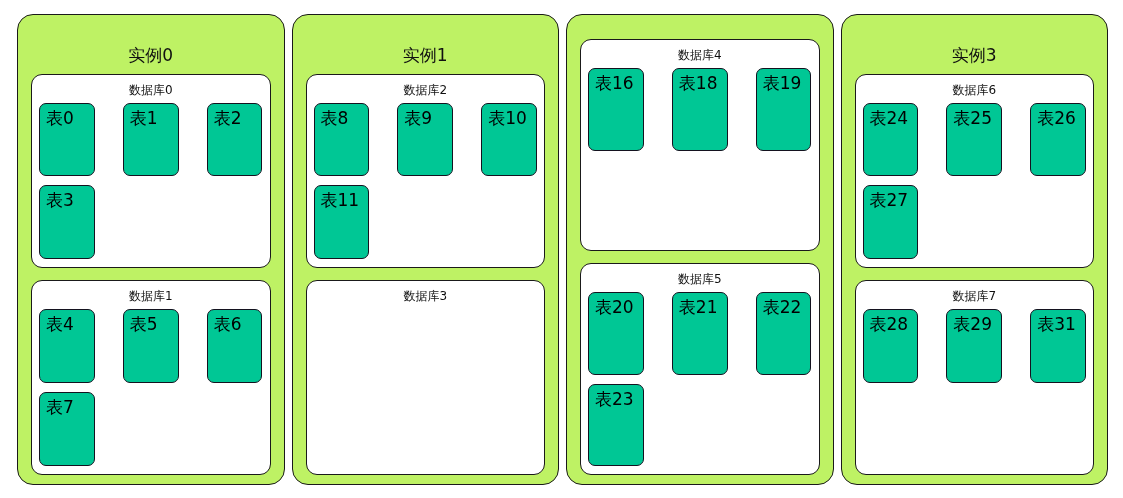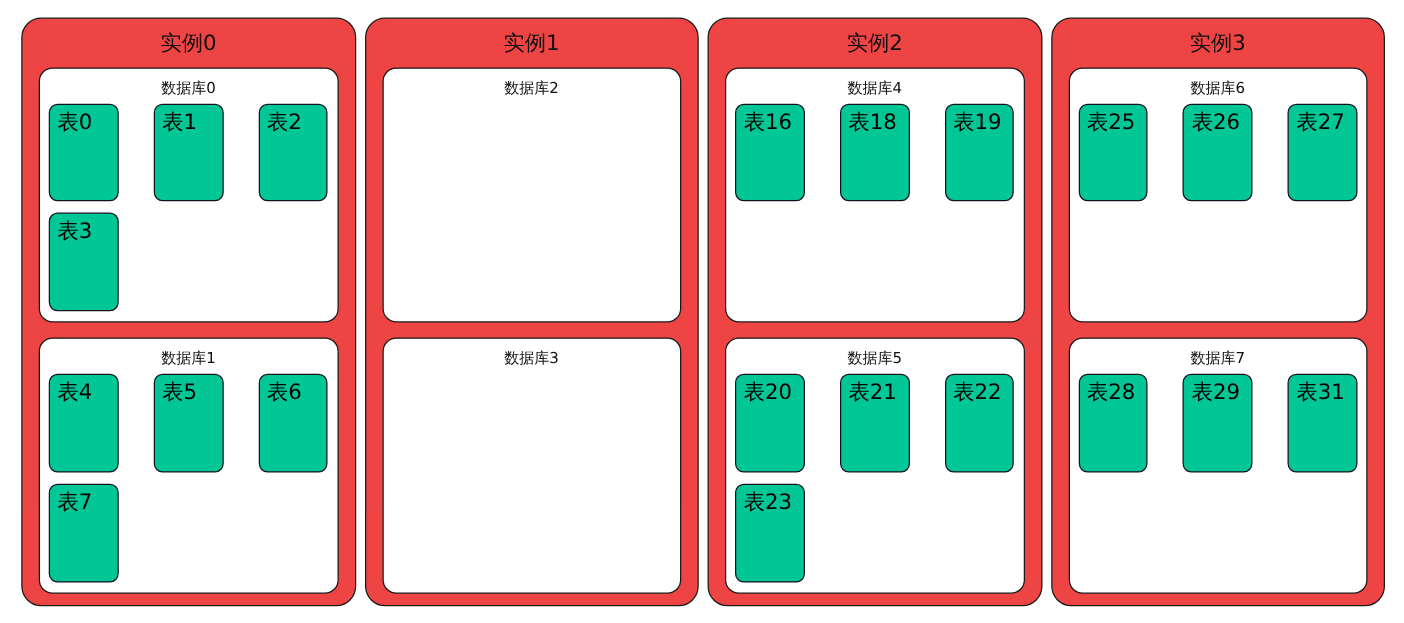--- a/index.html
+++ b/index.html
@@ -26,24 +26,24 @@
     gap: 7px;
   }
 
   
   .instance {
     flex: 1 1 0;
     min-width: 0;
     box-sizing: border-box;
     border: 1.4px solid #1a1a1a;
     border-radius: 16px;
-    background: #ef4444;
+    background: #bef264;
     display: flex;
     flex-direction: column;
-    padding: 4px 13px 9px 13px;
+    padding: 24px 13px 9px 13px;
   }
 
   .instance-title {
     text-align: center;
     font-size: 17px;
     line-height: 1.5;
     color: #101010;
     padding-top: 4px;
     padding-bottom: 5px;
     letter-spacing: 0px;
@@ -135,29 +135,34 @@
         </div>
       </div>
     </div>
   </div>
 
   <div class="instance">
     <div class="instance-title">实例1</div>
     <div class="db-stack">
       <div class="database">
         <div class="database-title">数据库2</div>
+        <div class="table-grid">
+          <div class="table-node">表8</div>
+          <div class="table-node">表9</div>
+          <div class="table-node">表10</div>
+          <div class="table-node">表11</div>
+        </div>
       </div>
       <div class="database">
         <div class="database-title">数据库3</div>
       </div>
     </div>
   </div>
 
   <div class="instance">
-    <div class="instance-title">实例2</div>
     <div class="db-stack">
       <div class="database">
         <div class="database-title">数据库4</div>
         <div class="table-grid">
           <div class="table-node">表16</div>
           <div class="table-node">表18</div>
           <div class="table-node">表19</div>
         </div>
       </div>
       <div class="database">
@@ -171,20 +176,21 @@
       </div>
     </div>
   </div>
 
   <div class="instance">
     <div class="instance-title">实例3</div>
     <div class="db-stack">
       <div class="database">
         <div class="database-title">数据库6</div>
         <div class="table-grid">
+          <div class="table-node">表24</div>
           <div class="table-node">表25</div>
           <div class="table-node">表26</div>
           <div class="table-node">表27</div>
         </div>
       </div>
       <div class="database">
         <div class="database-title">数据库7</div>
         <div class="table-grid">
           <div class="table-node">表28</div>
           <div class="table-node">表29</div>

